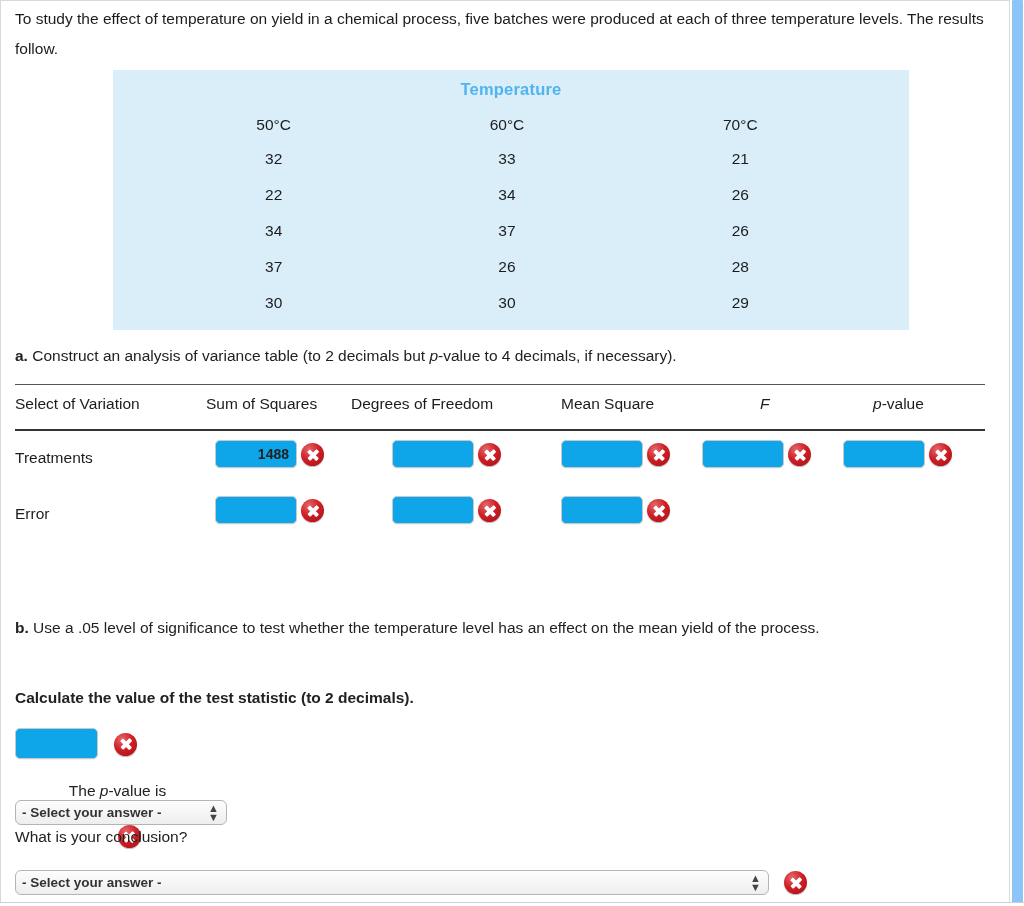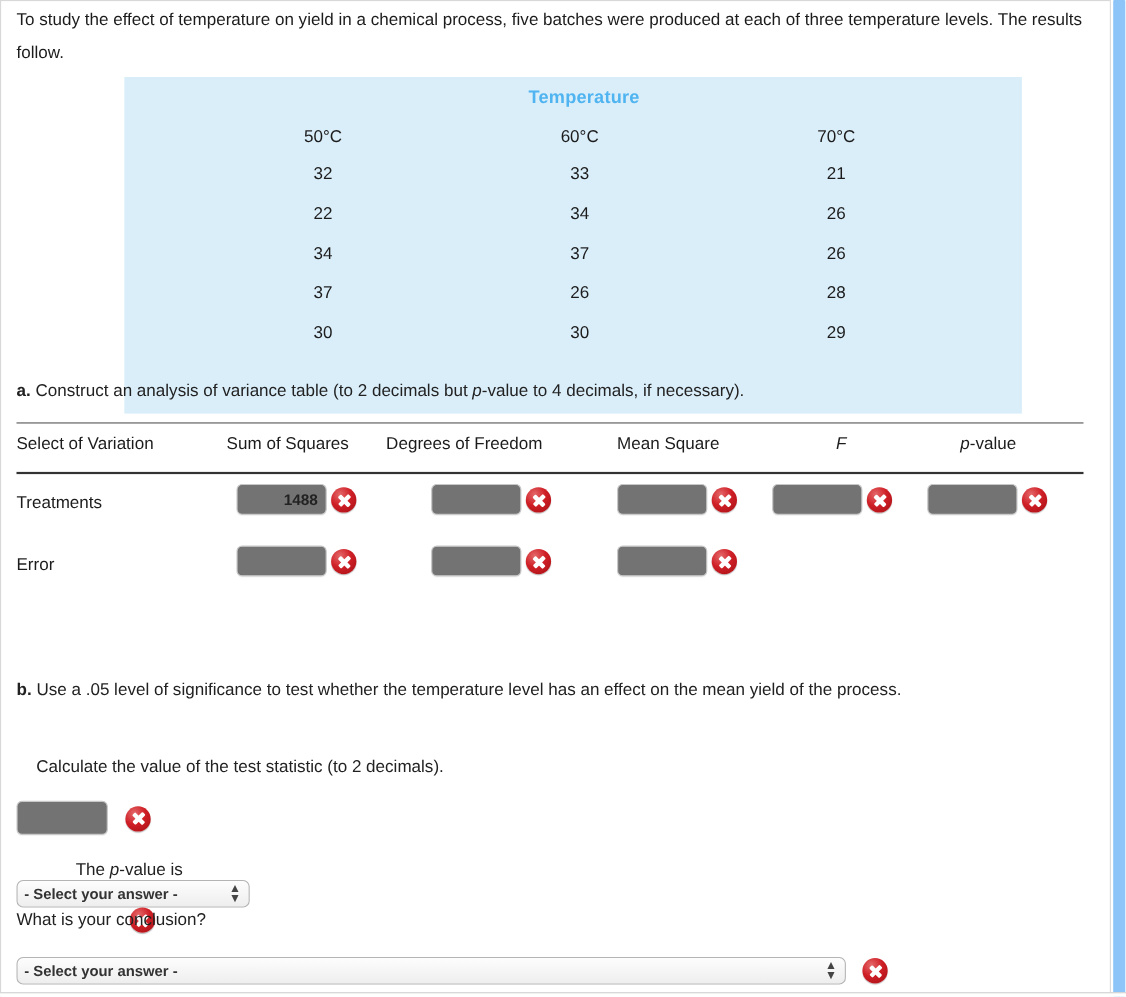--- a/index.html
+++ b/index.html
@@ -37,23 +37,22 @@
     line-height: 30px;
     font-size: 15.5px;
     color: #1c1c1c;
   }
 
   
   .datatable-wrap {
     position: absolute;
     left: 112px; top: 69px;
     width: 796px;
-    height: 306px;
+    height: 260px;
     background: #daeefa;
-    padding-left: 20px;
   }
   .dt-title {
     text-align: center;
     color: #4fb4f0;
     font-weight: bold;
     font-size: 16.5px;
     padding-top: 10px;
     letter-spacing: .2px;
   }
   table.dt {
@@ -125,21 +124,21 @@
     position: absolute;
     top: 9px;
   }
 
   input.txt {
     width: 82px;
     height: 28px;
     box-sizing: border-box;
     border: 1px solid #c8c8c8;
     border-radius: 5px;
-    background: #737373;
+    background: #0ea5e9;
     font-family: "Liberation Sans", sans-serif;
     font-size: 14px;
     font-weight: bold;
     color: #222;
     text-align: right;
     padding: 0 7px;
     outline: none;
     box-shadow: 0 1px 0 rgba(0,0,0,.05);
   }
 
@@ -166,23 +165,24 @@
 
   
   .part-b {
     position: absolute;
     left: 14px; top: 612px;
     width: 982px;
     line-height: 30px;
   }
   .calc-line {
     position: absolute;
-    left: 32px; top: 686px;
+    left: 14px; top: 686px;
     width: 982px;
     line-height: 22px;
+    font-weight: bold;
   }
   .stat-row {
     position: absolute;
     left: 14px; top: 727px;
   }
   .stat-row input.txt { width: 83px; height: 31px; }
   .stat-row .err { margin-left: 12px; }
 
   .pval-row {
     position: absolute;

